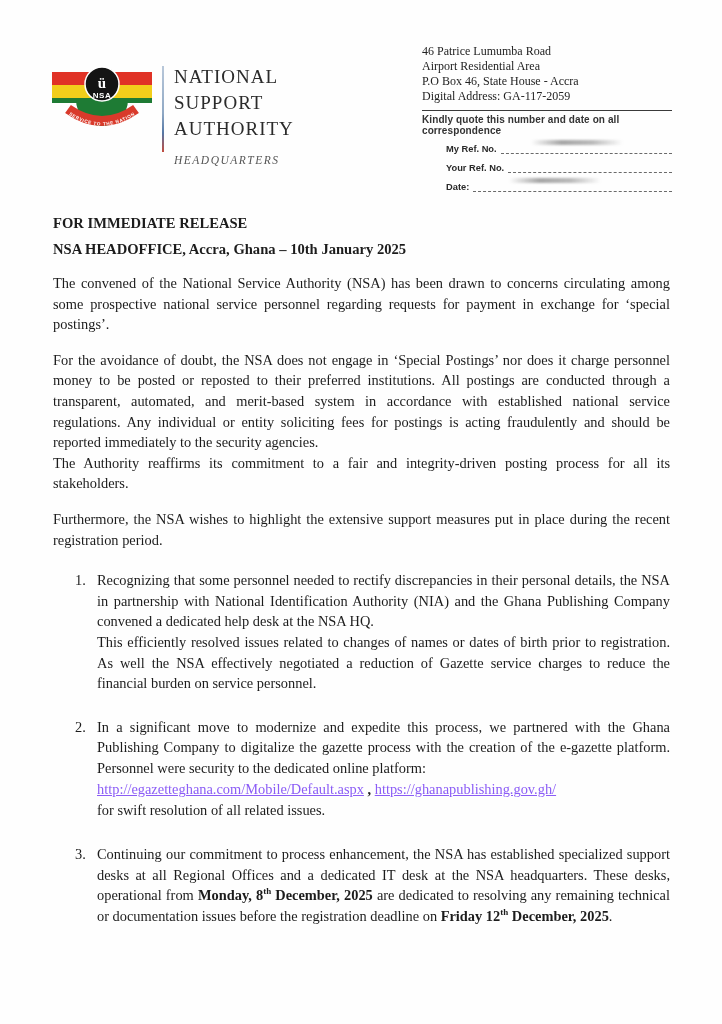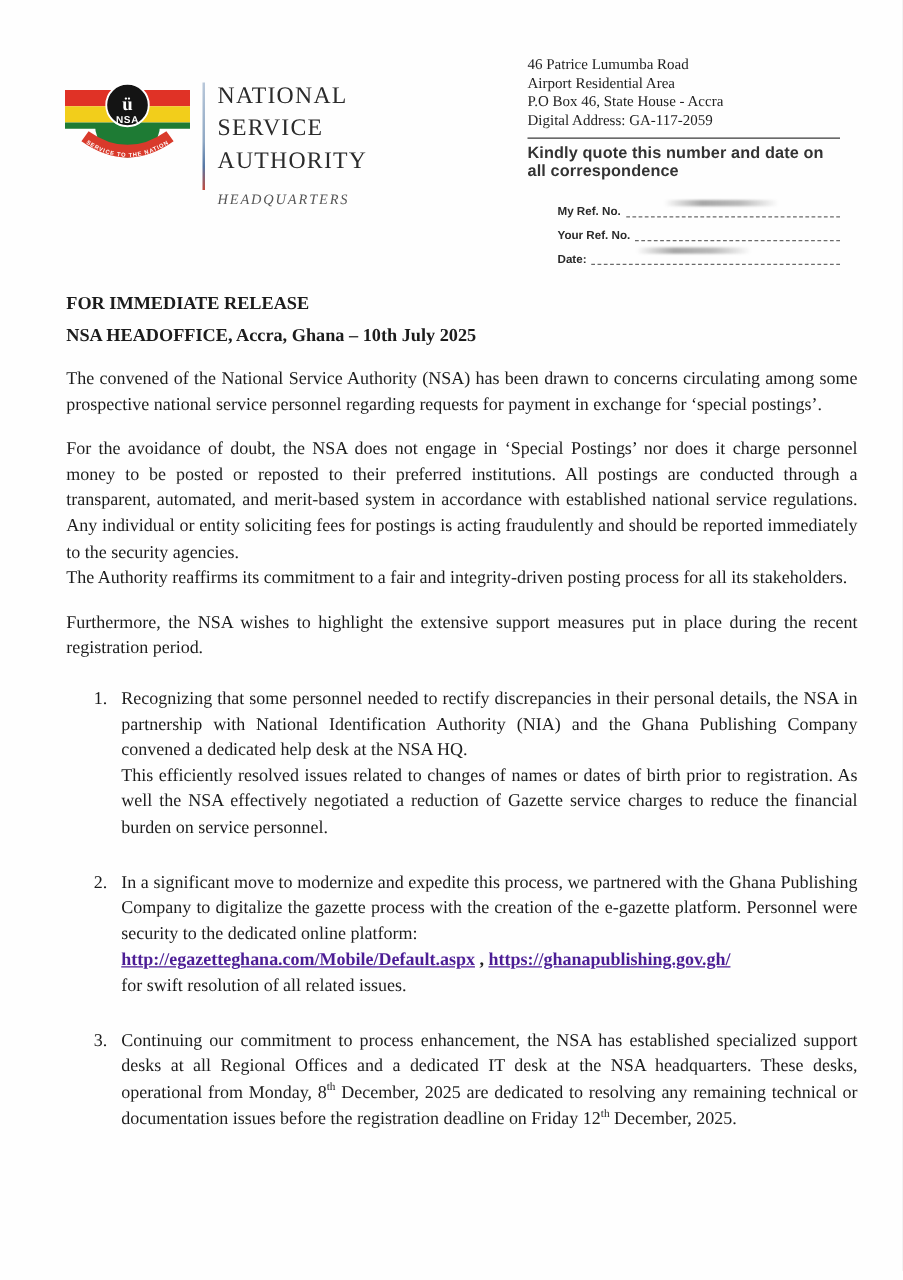--- a/index.html
+++ b/index.html
@@ -20,56 +20,56 @@
   .orgname .line {
     font-size:19px; line-height:26px; letter-spacing:1px; color:#2b2b2b;
   }
   .orgname .hq {
     font-size:11.5px; letter-spacing:1.5px; color:#555; margin-top:12px;font-style:italic;
   }
   .addr { margin-left:auto; width:250px; padding-top:2px; }
   .addr .a-line { font-size:12px; font-weight:normal; line-height:15px; color:#222; }
   .addr-rule { border-top:1px solid #3a3a3a; margin:6px 0 3px 0; }
   .addr .note {
-    font-family:"Liberation Sans",sans-serif; font-size:13px; font-weight:600;
-    color:#333; margin-bottom:20px; letter-spacing:.1px;
+    font-family:"Liberation Sans",sans-serif; font-size:10px; font-weight:600;
+    color:#333; margin-bottom:8px; letter-spacing:.1px;
   }
   .ref-row {
     display:flex; align-items:flex-end; margin-bottom:9px;
     font-family:"Liberation Sans",sans-serif; font-size:9.3px; font-weight:bold; color:#2a2a2a;
   }
   .ref-row .lbl { white-space:nowrap; padding-right:4px;padding-left:24px; }
   .ref-row .fill {
     flex:1; border-bottom:1.4px dashed #6a6a6a; height:10px; position:relative;
   }
   .smudge {
     position:absolute; top:-4px; left:18%; width:92px; height:5px;
     background:linear-gradient(90deg, transparent, rgba(60,60,60,.45), rgba(60,60,60,.35), transparent);
     filter:blur(1px);
   }
   
-  .doc-body { padding:0 36px 0 53px; }
+  .doc-body { padding:0 52px 0 53px; }
   .release { margin-top:14px; font-size:14.6px; font-weight:bold; }
   .headline { margin-top:16px; font-size:14.8px; font-weight:bold; line-height:24px; max-width:600px; }
   .dateline { margin-top:9px; font-size:14.6px; font-weight:bold; }
   .para { font-size:14.4px; line-height:20.6px; text-align:justify; }
   .mt2 { margin-top:15px; }
   .m0  { margin:0; }
   .list { margin-top:20px; margin-left:22px; }
   .list-item { display:flex; margin-top:0; }
   .list-item + .list-item { margin-top:23px; }
   .list-item .num { flex:0 0 22px; font-size:14.4px; line-height:20.6px; }
   .list-item .content { flex:1; }
   .link {
-    color:#4c1d95; font-weight:bold; text-decoration:underline; cursor:pointer;
+    color:#8b5cf6; font-weight:normal; text-decoration:underline; cursor:pointer;
     font-size:14.4px; line-height:20.6px;
   }
   .sep-bold { font-weight:bold; color:#1c1c1c; font-size:14.4px; }
   .link-line { line-height:21px; }
-  .b { font-weight:normal; }
+  .b { font-weight:bold; }
   .sup { font-size:9px; vertical-align:super; line-height:0; }
 </style>
 </head>
 <body>
 
 <div class="page">
 
   <header class="letterhead">
 
     <div class="logo-wrap">
@@ -88,21 +88,21 @@
         <text font-family="Liberation Sans, sans-serif" font-weight="bold" font-size="4.6" fill="#ffffff" letter-spacing="0.6" dy="1.5">
           <textPath href="#ribbonTextArc" startOffset="50%" text-anchor="middle">SERVICE TO THE NATION</textPath>
         </text>
       </svg>
     </div>
 
     <div class="lh-divider"></div>
 
     <div class="orgname">
       <div class="line">NATIONAL</div>
-      <div class="line">SERVICE</div>
+      <div class="line">SUPPORT</div>
       <div class="line">AUTHORITY</div>
       <div class="hq">HEADQUARTERS</div>
     </div>
 
     <div class="addr">
       <div class="a-line">46 Patrice Lumumba Road</div>
       <div class="a-line">Airport Residential Area</div>
       <div class="a-line">P.O Box 46, State House - Accra</div>
       <div class="a-line">Digital Address: GA-117-2059</div>
       <div class="addr-rule"></div>
@@ -125,21 +125,21 @@
           </span>
       </div>
     </div>
   </header>
 
   <main class="doc-body">
 
     <p class="release">FOR IMMEDIATE RELEASE</p>
 
 
-    <p class="dateline">NSA HEADOFFICE, Accra, Ghana – 10th July 2025</p>
+    <p class="dateline">NSA HEADOFFICE, Accra, Ghana – 10th January 2025</p>
 
     <p class="para mt2">The convened of the National Service Authority (NSA) has been drawn to concerns circulating among some prospective national service personnel regarding requests for payment in exchange for ‘special postings’.</p>
 
     <div class="mt2">
       <p class="para m0">For the avoidance of doubt, the NSA does not engage in ‘Special Postings’ nor does it charge personnel money to be posted or reposted to their preferred institutions. All postings are conducted through a transparent, automated, and merit-based system in accordance with established national service regulations. Any individual or entity soliciting fees for postings is acting fraudulently and should be reported immediately to the security agencies.</p>
       <p class="para m0">The Authority reaffirms its commitment to a fair and integrity-driven posting process for all its stakeholders.</p>
     </div>
 
     <p class="para mt2">Furthermore, the NSA wishes to highlight the extensive support measures put in place during the recent registration period.</p>
 

